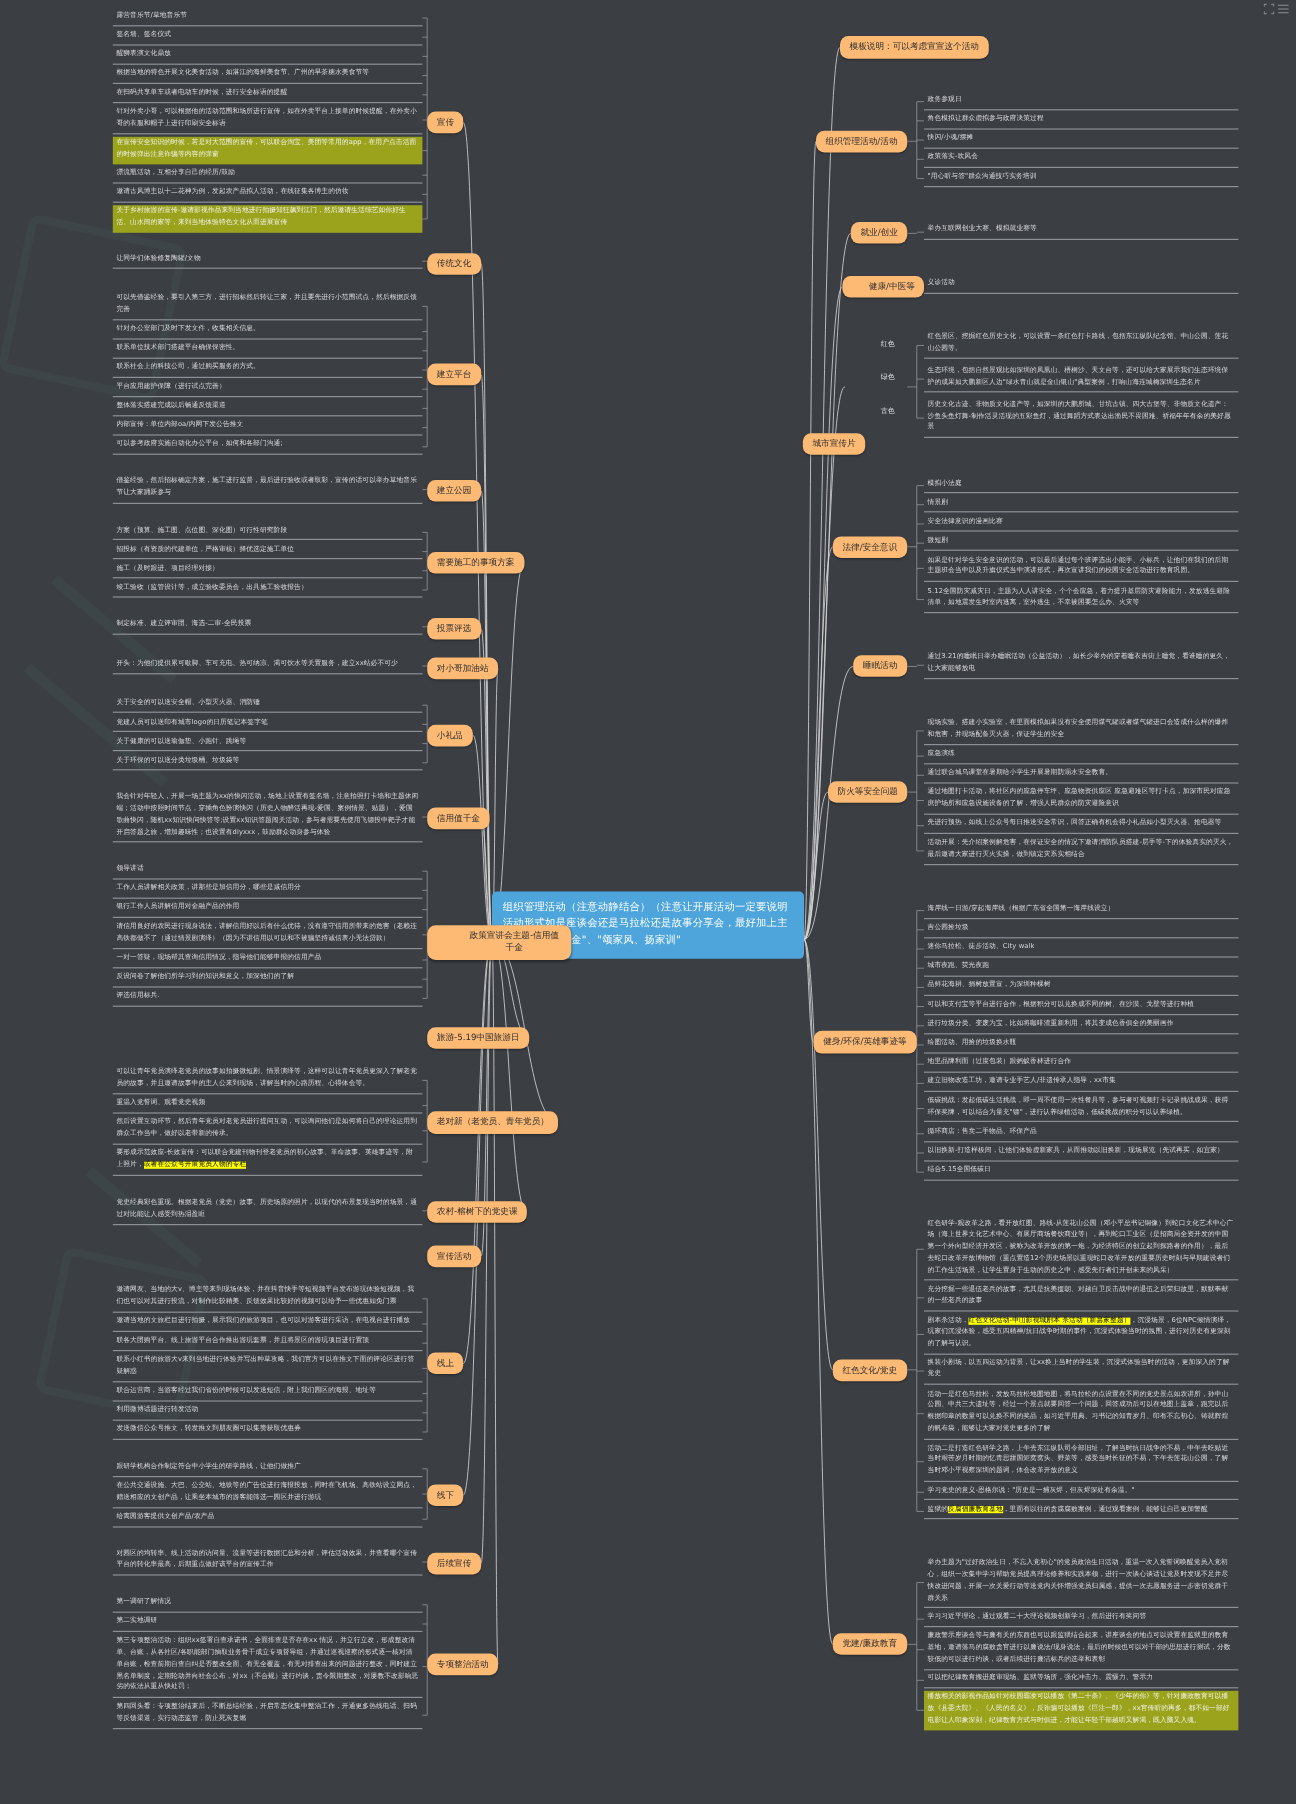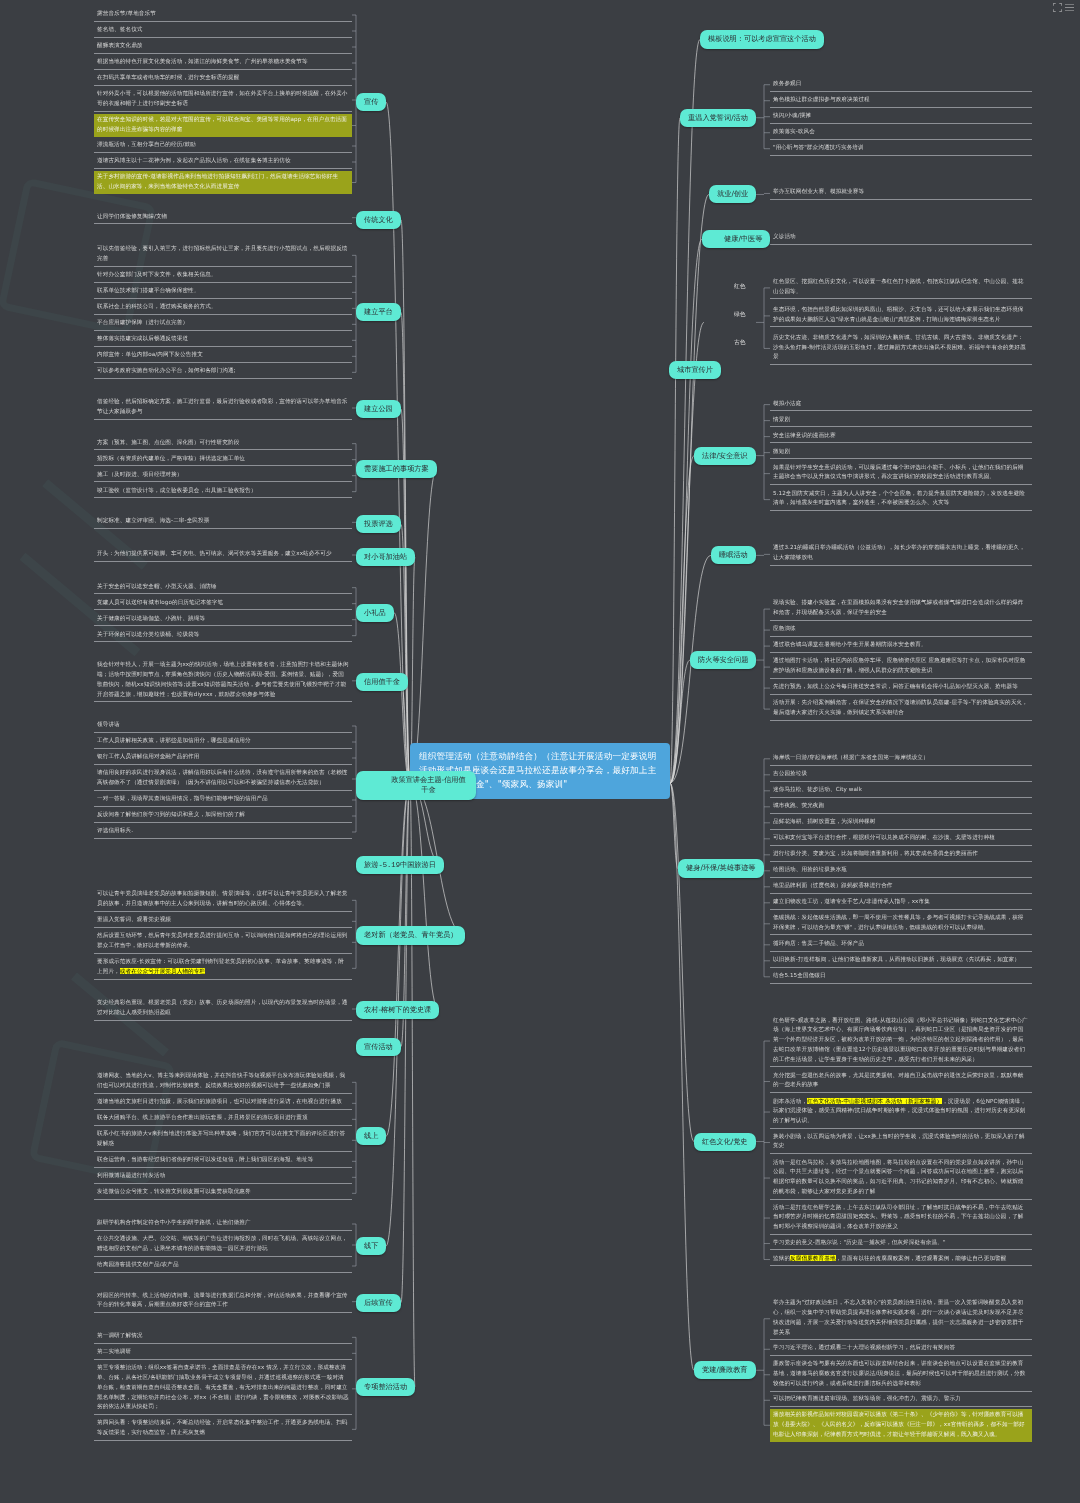--- a/index.html
+++ b/index.html
@@ -22,21 +22,21 @@
     color:#dcdcdc;font-size:5.6px;line-height:1.75;
     border-bottom:.5px solid #8d9096;
     padding:1px 3px 2px 3px;
     letter-spacing:.1px;text-align:left;
   }
   .leaf.r{text-align:left;}
   .leaf.hl{background:#9aa31b;color:#f2f2ea;border-bottom:none;}
 
   
   .pill{
-    background:#5eead4;color:#2b2d31;
+    background:#fdba74;color:#2b2d31;
     border-radius:7px;font-size:7.2px;
     padding:4px 8px;text-align:center;white-space:nowrap;
     box-shadow:0 1px 2px rgba(0,0,0,.35);
     display:flex;align-items:center;justify-content:center;
   }
   .pill.wide{white-space:normal;line-height:1.5;}
 
   
   .sublabel{color:#e2e2e2;font-size:5.8px;}
 
@@ -296,21 +296,21 @@
     <div class="node leaf" style="left:94px;top:659.3333333333333px;width:258px;">我会针对年轻人，开展一场主题为xx的快闪活动，场地上设置有签名墙，注意拍照打卡墙和主题休闲端；活动中按照时间节点，穿插角色扮演快闪（历史人物醉活再现-爱国、案例情景、贴题），爱国歌曲快闪，随机xx知识快问快答等;设置xx知识答题闯关活动，参与者需要先使用飞镖投中靶子才能开启答题之旅，增加趣味性；也设置有diyxxx，鼓励群众动身参与体验</div>
     <div class="node pill" style="left: 356px; top: 672.833px;">信用值千金</div>
     <div class="node leaf" style="left:94px;top:718.9999999999999px;width:258px;">领导讲话</div>
     <div class="node leaf" style="left:94px;top:734.9999999999999px;width:258px;">工作人员讲解相关政策，讲那些是加信用分，哪些是减信用分</div>
     <div class="node leaf" style="left:94px;top:750.9999999999999px;width:258px;">银行工作人员讲解信用对金融产品的作用</div>
     <div class="node leaf" style="left:94px;top:766.9999999999999px;width:258px;">请信用良好的农民进行现身说法，讲解信用好以后有什么优待，没有遵守信用所带来的危害（老赖连高铁都做不了（通过情景剧演绎）（因为不讲信用以可以和不被骗坚持诚信表小无法贷款）</div>
     <div class="node leaf" style="left:94px;top:792.9999999999999px;width:258px;">一对一答疑，现场帮其查询信用情况，指导他们能够申报的信用产品</div>
     <div class="node leaf" style="left:94px;top:808.9999999999999px;width:258px;">反设问卷了解他们所学习到的知识和意义，加深他们的了解</div>
     <div class="node leaf" style="left:94px;top:824.9999999999999px;width:258px;">评选信用标兵.</div>
     <div class="node pill wide" style="left: 356px; top: 770.5px; max-width: 120px; padding-left: 33px;">政策宣讲会主题-信用值千金</div>
-    <div class="node pill" style="left: 356px; top: 855.667px; font-family: Liberation Mono, monospace;">旅游-5.19中国旅游日</div>
+    <div class="node pill" style="left: 356px; top: 855.667px;">旅游-5.19中国旅游日</div>
     <div class="node leaf" style="left:94px;top:888.3333333333331px;width:258px;">可以让青年党员演绎老党员的故事如拍摄微短剧、情景演绎等，这样可以让青年党员更深入了解老党员的故事，并且邀请故事中的主人公来到现场，讲解当时的心路历程、心得体会等。</div>
     <div class="node leaf" style="left:94px;top:914.3333333333331px;width:258px;">重温入党誓词、观看党史视频</div>
     <div class="node leaf" style="left:94px;top:930.3333333333331px;width:258px;">然后设置互动环节，然后青年党员对老党员进行提问互动，可以询问他们是如何将自己的理论运用到群众工作当中，做好以老带新的传承。</div>
     <div class="node leaf" style="left:94px;top:956.3333333333331px;width:258px;">要形成示范效应-长效宣传：可以联合党建刊物刊登老党员的初心故事、革命故事、英雄事迹等，附上照片，<mark>或者在公众号开展党员人物的专栏</mark></div>
     <div class="node pill wide" style="left: 356px; top: 925.833px; max-width: 120px;">老对新（老党员、青年党员）</div>
     <div class="node leaf" style="left:94px;top:996.9999999999998px;width:258px;">党史经典彩色重现。根据老党员（党史）故事、历史场原的照片，以现代的布景复现当时的场景，通过对比能让人感受到热泪盈眶</div>
     <div class="node pill" style="left: 356px; top: 1001px;">农村-榕树下的党史课</div>
     <div class="node pill" style="left: 356px; top: 1037.67px;">宣传活动</div>
     <div class="node leaf" style="left:94px;top:1070.3333333333333px;width:258px;">邀请网友、当地的大v、博主等来到现场体验，并在抖音快手等短视频平台发布游玩体验短视频，我们也可以对其进行投流，对制作比较精美、反馈效果比较好的视频可以给予一些优惠如免门票</div>
     <div class="node leaf" style="left:94px;top:1096.3333333333333px;width:258px;">邀请当地的文旅栏目进行拍摄，展示我们的旅游项目，也可以对游客进行采访，在电视台进行播放</div>
@@ -330,21 +330,21 @@
     <div class="node leaf" style="left:94px;top:1346.3333333333335px;width:258px;">第二实地调研</div>
     <div class="node leaf" style="left:94px;top:1362.3333333333335px;width:258px;">第三专项整治活动：组织xx签署自查承诺书，全面排查是否存在xx 情况，并立行立改，形成整改清单、台账，从各社区/各职能部门抽取业务骨干成立专项督导组，并通过巡视巡察的形式逐一核对清单台账，检查前期自查自纠是否整改全面、有无全覆盖，有无对排查出来的问题进行整改，同时建立黑名单制度，定期轮动并向社会公布，对xx（不合规）进行约谈，责令限期整改，对屡教不改影响恶劣的依法从重从快处罚；</div>
     <div class="node leaf" style="left:94px;top:1417.3333333333335px;width:258px;">第四回头看：专项整治结束后，不断总结经验，开启常态化集中整治工作，开通更多热线电话、扫码等反馈渠道，实行动态监管，防止死灰复燃</div>
     <div class="node pill" style="left: 356px; top: 1377.83px;">专项整治活动</div>
     <div class="node pill wide" style="left:700px;top:30px;max-width:150px;">模板说明：可以考虑宣宣这个活动</div>
     <div class="node leaf r" style="left:770px;top:77.72727272727272px;width:262px;">政务参观日</div>
     <div class="node leaf r" style="left:770px;top:93.72727272727272px;width:262px;">角色模拟让群众虚拟参与政府决策过程</div>
     <div class="node leaf r" style="left:770px;top:109.72727272727272px;width:262px;">快闪/小魂/摆摊</div>
     <div class="node leaf r" style="left:770px;top:125.72727272727272px;width:262px;">政策落实-吹风会</div>
     <div class="node leaf r" style="left:770px;top:141.72727272727272px;width:262px;">"用心听与答"群众沟通技巧实务培训</div>
-    <div class="node pill" style="left: 680px; top: 108.727px;">重温入党誓词/活动</div>
+    <div class="node pill" style="left: 680px; top: 108.727px;">组织管理活动/活动</div>
     <div class="node leaf r" style="left:770px;top:186.45454545454544px;width:262px;">举办互联网创业大赛、模拟就业赛等</div>
     <div class="node pill" style="left: 709px; top: 185.455px; text-align: right;">就业/创业</div>
     <div class="node leaf r" style="left:770px;top:231.18181818181816px;width:262px;">义诊活动</div>
     <div class="node pill" style="left: 702px; top: 230.182px; padding-left: 22px;">健康/中医等</div>
     <div class="node sublabel" style="left:734px;top:281.9090909090909px;">红色</div>
     <div class="node leaf r" style="left:770px;top:275.9090909090909px;width:262px;">红色景区、挖掘红色历史文化，可以设置一条红色打卡路线，包括东江纵队纪念馆、中山公园、莲花山公园等。</div>
     <div class="node sublabel" style="left:734px;top:309.9090909090909px;">绿色</div>
     <div class="node leaf r" style="left:770px;top:303.9090909090909px;width:262px;">生态环境，包括自然景观比如深圳的凤凰山、梧桐沙、天文台等，还可以给大家展示我们生态环境保护的成果如大鹏新区人边"绿水青山就是金山银山"典型案例，打响山海连城梅深圳生态名片</div>
     <div class="node sublabel" style="left:734px;top:337.9090909090909px;">古色</div>
     <div class="node leaf r" style="left:770px;top:331.9090909090909px;width:262px;">历史文化古迹、非物质文化遗产等，如深圳的大鹏所城、甘坑古镇、四大古堡等、非物质文化遗产：沙鱼头鱼灯舞-制作活灵活现的五彩鱼灯，通过舞蹈方式表达出渔民不畏困难、祈福年年有余的美好愿景</div>

